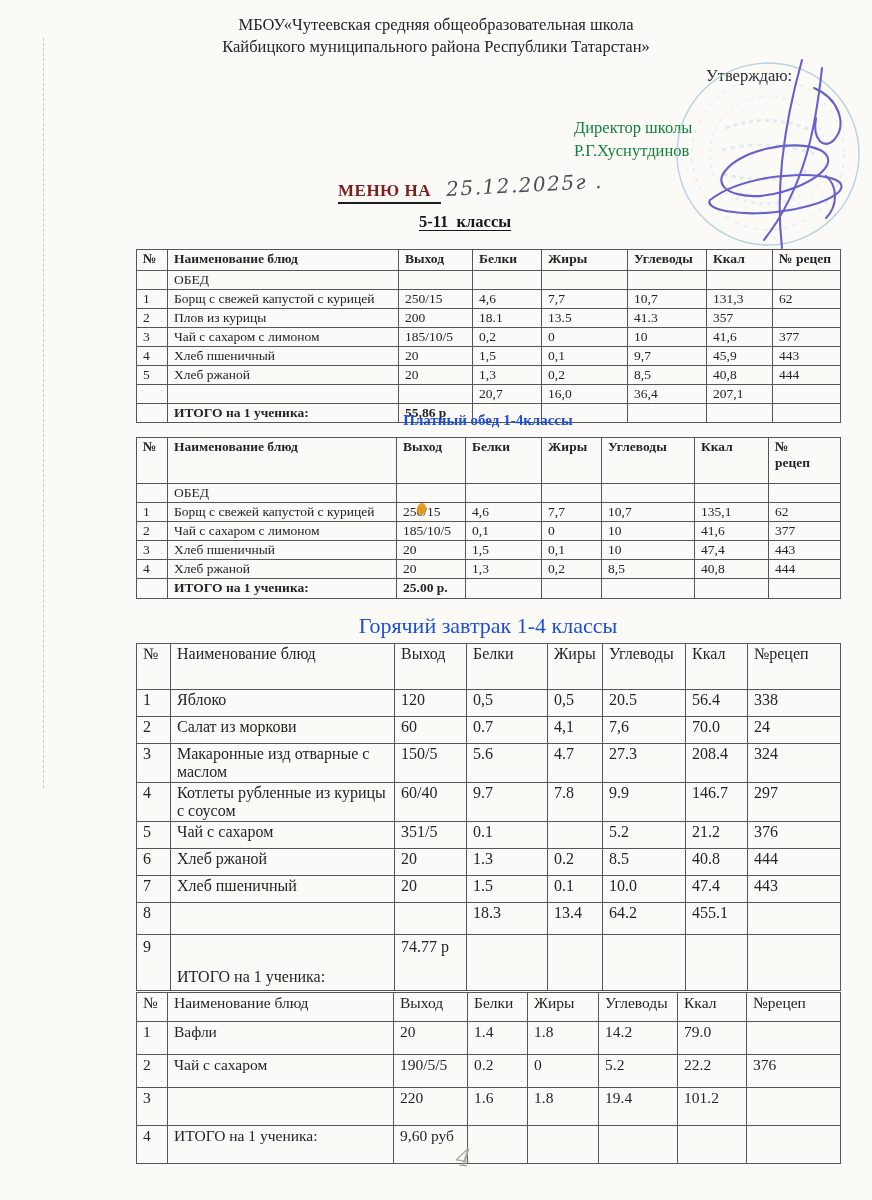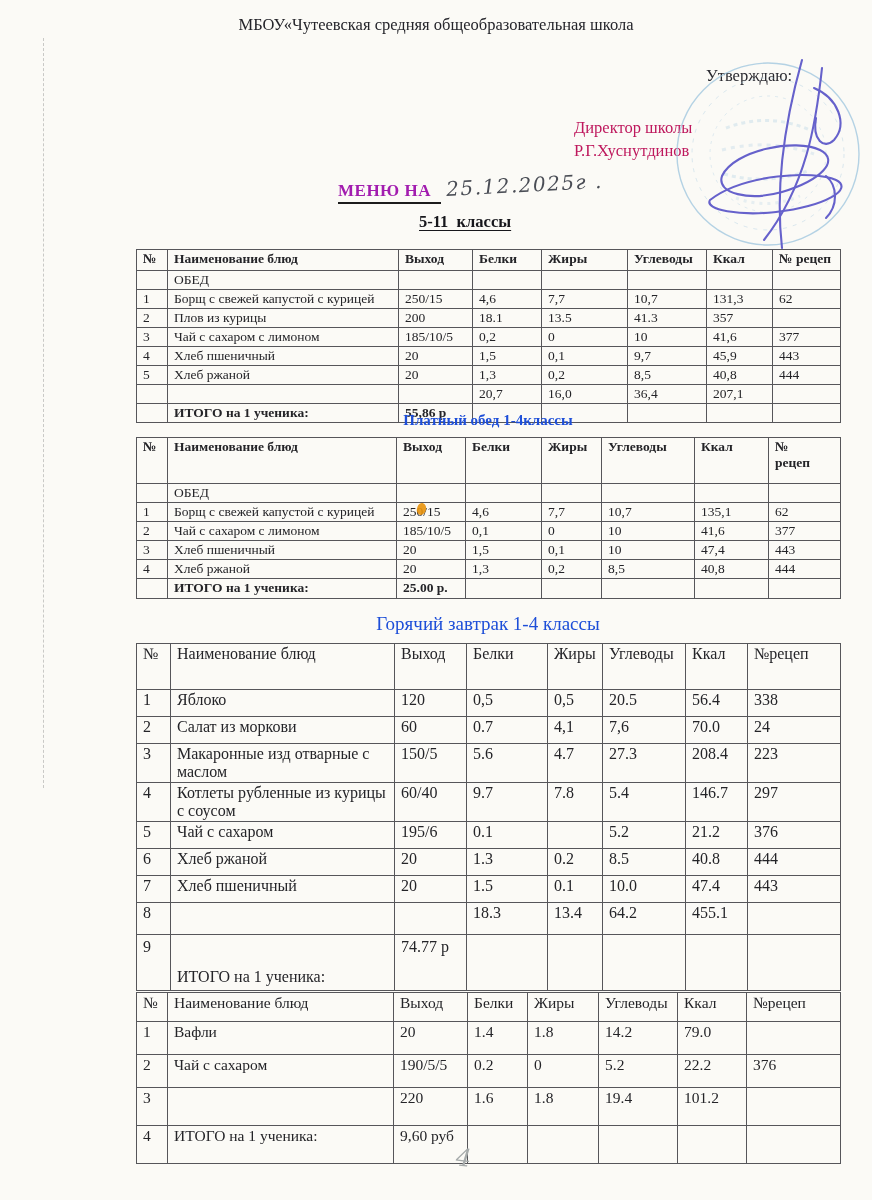--- a/index.html
+++ b/index.html
@@ -14,33 +14,33 @@
   .page{position:absolute;inset:0;}
   
   .fold-line{position:absolute;left:43px;top:38px;height:750px;width:1px;
     border-left:1px dashed rgba(110,110,110,.35);}
   .speck{position:absolute;background:#e8920c;border-radius:45% 55% 50% 50%;
     transform:rotate(18deg);opacity:.9;}
   
   .org{position:absolute;top:14px;left:0;width:872px;text-align:center;
     font-size:16.5px;line-height:22px;color:#24242a;}
   .approve{position:absolute;top:66px;left:706px;font-size:16.5px;color:#2a2a30;}
-  .director{position:absolute;top:116px;left:574px;font-size:16.5px;line-height:23px;color:#be185d;}
+  .director{position:absolute;top:116px;left:574px;font-size:16.5px;line-height:23px;color:#15803d;}
   .menu-line{position:absolute;top:181px;left:338px;}
   .menu-label{display:inline-block;font-weight:bold;font-size:17px;letter-spacing:.5px;
-    border-bottom:2px solid #1c1c1c;padding:0 10px 1px 0;color:#a21caf;}
+    border-bottom:2px solid #1c1c1c;padding:0 10px 1px 0;color:#7f1d1d;}
   .menu-date{position:absolute;left:108px;top:-10px;width:230px;
     font-family:"DejaVu Serif", serif;font-style:italic;font-size:20px;
     color:#4a4d55;letter-spacing:1.5px;transform:rotate(-3deg);white-space:nowrap;}
   .classes{position:absolute;top:212px;left:419px;font-weight:bold;font-size:16.5px;
     white-space:pre;text-decoration:underline;text-underline-offset:3px;color:#17171c;}
   
   .caption{position:absolute;left:136px;width:704px;text-align:center;color:#1d4ed8;}
   .caption.c2{top:412px;font-weight:bold;font-size:15px;}
-  .caption.c3{top:613px;font-size:19px;}
+  .caption.c3{top:613px;font-size:22px;}
   
   table.t{position:absolute;left:136px;width:704px;border-collapse:collapse;
     table-layout:fixed;color:#242428;}
   table.t th,table.t td{border:1px solid #56565a;padding:1px 3px 1px 6px;
     text-align:left;font-weight:normal;vertical-align:top;overflow:hidden;
     white-space:pre-line;}
   .t1,.t2{font-size:13.5px;top:249px;}
   .t2{top:437px;}
   .t1 tr{height:18px}.t1 tr.hdr{height:21px}.t1 tr.hdr th{font-weight:bold}
   .t1 tr.section{height:16px}.t1 tr.subtotal{height:16px}
@@ -68,20 +68,21 @@
 </style>
 </head>
 <body>
 
 <div class="page">
 
   <div class="fold-line"></div>
 
   <div class="org">
     <div>МБОУ«Чутеевская средняя общеобразовательная школа</div>
+    <div>Кайбицкого муниципального района Республики Татарстан»</div>
   </div>
 
   <div class="approve">Утверждаю:</div>
 
   <div class="director">
     <div>Директор школы</div>
     <div>Р.Г.Хуснутдинов</div>
   </div>
 
   <svg class="stamp" viewBox="0 0 208 192">
@@ -349,36 +350,36 @@
           <td>24</td>
         </tr>
         <tr>
           <td>3</td>
           <td>Макаронные изд отварные с маслом</td>
           <td>150/5</td>
           <td>5.6</td>
           <td>4.7</td>
           <td>27.3</td>
           <td>208.4</td>
-          <td>223</td>
+          <td>324</td>
         </tr>
         <tr>
           <td>4</td>
           <td>Котлеты рубленные из курицы с соусом</td>
           <td>60/40</td>
           <td>9.7</td>
           <td>7.8</td>
-          <td>5.4</td>
+          <td>9.9</td>
           <td>146.7</td>
           <td>297</td>
         </tr>
         <tr>
           <td>5</td>
           <td>Чай с сахаром</td>
-          <td>195/6</td>
+          <td>351/5</td>
           <td>0.1</td>
           <td></td>
           <td>5.2</td>
           <td>21.2</td>
           <td>376</td>
         </tr>
         <tr>
           <td>6</td>
           <td>Хлеб ржаной</td>
           <td>20</td>

